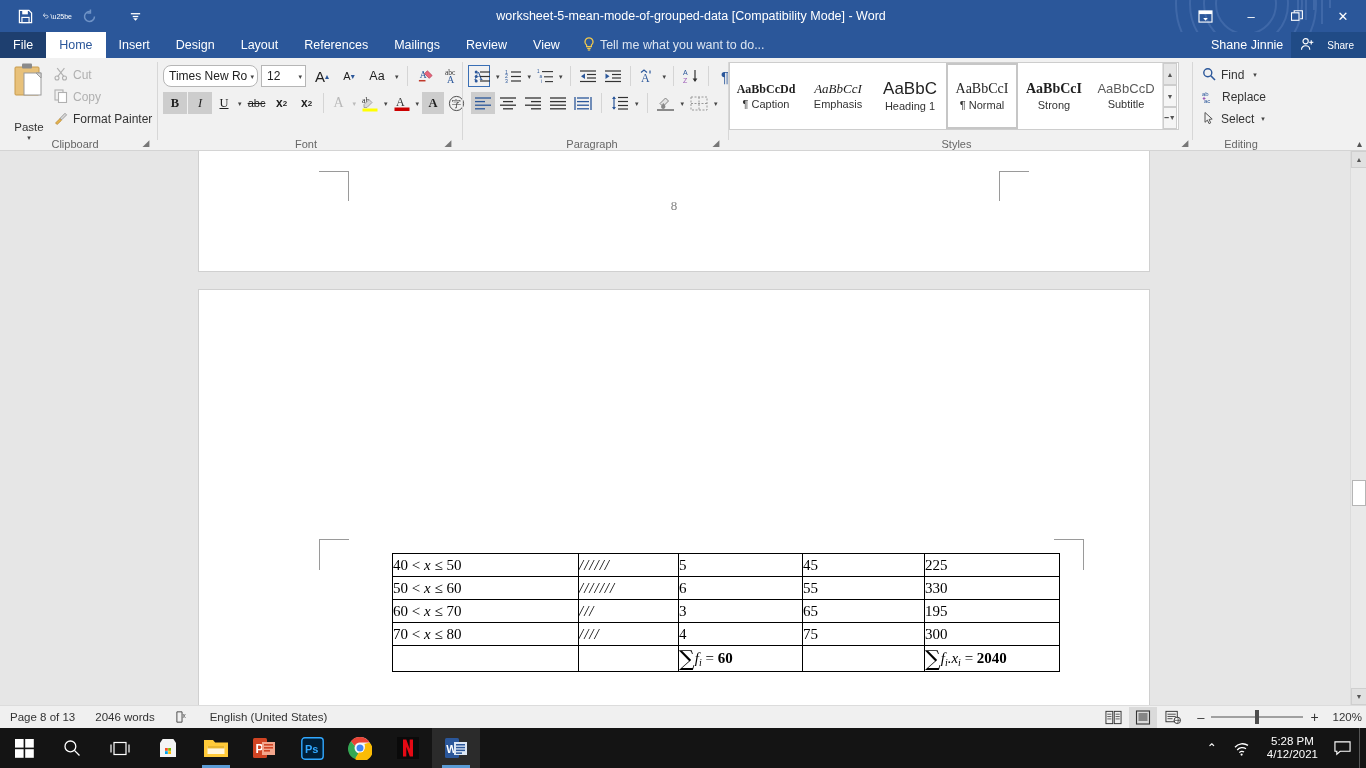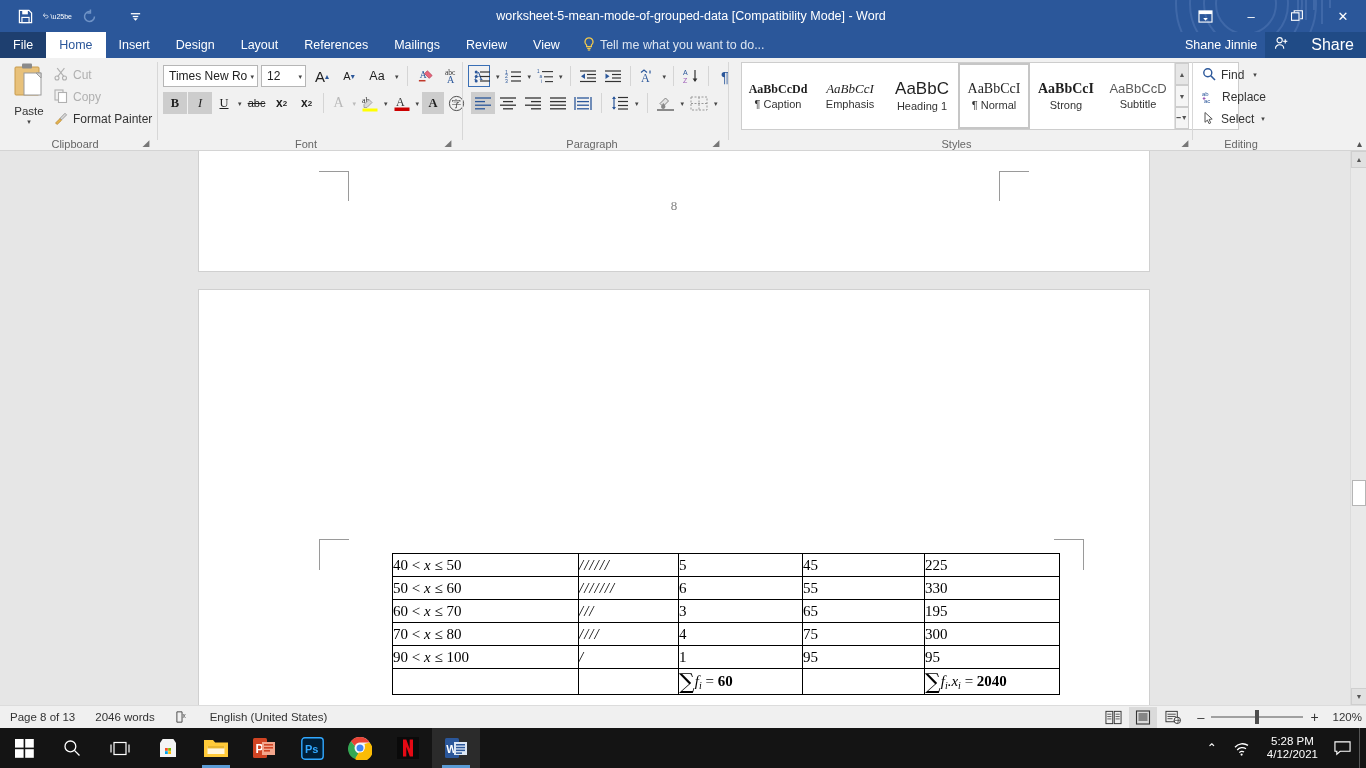--- a/index.html
+++ b/index.html
@@ -54,21 +54,21 @@
   .tab.file { background: #1e3f6f; }
   .tellme {
     display: flex; align-items: center; gap: 5px; color: #dbe4f0;
     font-size: 12.5px; padding: 0 10px; height: 26px;
   }
   .tb-right {
     position: absolute; right: 0; bottom: 0; height: 26px; display: flex; align-items: center;
   }
   .user-name { color: #fff; font-size: 12.5px; padding-right: 8px; white-space: nowrap; }
   .share-btn {
-    display: flex; align-items: center; gap: 22px; color: #fff; font-size: 16px;
+    display: flex; align-items: center; gap: 12px; color: #fff; font-size: 10px;
     background: #204b86; height: 26px; padding: 0 12px 0 9px;
   }
 
   
   .ribbon {
     position: absolute; top: 58px; left: 0; width: 1366px; height: 93px;
     background: #f1f1f1; border-bottom: 1px solid #d4d4d4;
   }
   .grp { position: absolute; top: 0; height: 93px; }
   .grp-label {
@@ -79,21 +79,21 @@
   .dlg-launch {
     position: absolute; bottom: 2px; right: 3px; width: 12px; height: 12px;
     color: #777; font-size: 9px; line-height: 12px; text-align: center;
   }
 
   
   .paste-btn {
     position: absolute; left: 6px; top: 4px; width: 46px; height: 72px;
     display: flex; flex-direction: column; align-items: center; gap: 1px;
   }
-  .paste-label { font-size: 11.5px; color: #333; }
+  .paste-label { font-size: 11.5px; color: #333; margin-top: 16px; }
   .mini-btn {
     display: flex; align-items: center; gap: 5px;
     font-size: 12px; color: #333; height: 22px; padding-left: 2px;
   }
   .mini-btn.dim { color: #b0b0b0; }
 
   
   .fontname, .fontsize {
     border: 1px solid #b6b6b6; background: #fff; height: 22px;
     display: flex; align-items: center; font-size: 12px; color: #222;
@@ -390,21 +390,21 @@
           </span>
           <span>Format Painter</span>
         </div>
       </div>
       <div class="grp-label" style="left:0;width:150px;">Clipboard</div>
       <div class="dlg-launch" style="right:6px;">◢</div>
     </div>
     <div class="grp-sep" style="left:157px;"></div>
 
     <div class="grp" style="left:158px; width:304px;">
-      <div class="fontname" style="position:absolute;left:5px;top:7px;width:95px;">
+      <div class="fontname" style="position:absolute;left:5px;top:7px;width:95px;border-radius:8px;">
         <span>Times New Ro</span>
         <span class="combo-arrow">▾</span>
       </div>
       <div class="fontsize" style="position:absolute;left:103px;top:7px;width:45px;">
         <span>12</span>
         <span class="combo-arrow">▾</span>
       </div>
       <div style="position:absolute;left:152px;top:7px;display:flex;align-items:center;gap:3px;">
         <div class="fbtn" style="width:24px;">
           <span style="font-size:15px;">A</span>
@@ -661,21 +661,21 @@
           </svg>
         </div>
         <span class="drop7">▾</span>
       </div>
       <div class="grp-label" style="left:0;width:258px;">Paragraph</div>
       <div class="dlg-launch" style="right:6px;">◢</div>
     </div>
     <div class="grp-sep" style="left:728px;"></div>
 
     <div class="grp" style="left:729px; width:462px;">
-      <div class="gallery" style="left:12px; width:498px;">
+      <div class="gallery" style="left:0; width:450px;">
         <div class="gitem">
           <span class="gprev" style="font-family:'Liberation Serif',serif;font-weight:bold;font-size:12px;">AaBbCcDd</span>
           <span class="gname">¶ Caption</span>
         </div>
         <div class="gitem">
           <span class="gprev" style="font-family:'Liberation Serif',serif;font-style:italic;font-size:13px;">AaBbCcI</span>
           <span class="gname">Emphasis</span>
         </div>
         <div class="gitem">
           <span class="gprev" style="font-size:17px;">AaBbC</span>
@@ -806,31 +806,20 @@
               <span>70</span>
               &lt; <span class="ital">x</span> ≤
               <span>80</span>
             </td>
             <td class="c1">////</td>
             <td class="c2">4</td>
             <td class="c3">75</td>
             <td class="c4">300</td>
           </tr>
           <tr>
-            <td class="c0">
-              <span>90</span>
-              &lt; <span class="ital">x</span> ≤
-              <span>100</span>
-            </td>
-            <td class="c1">/</td>
-            <td class="c2">1</td>
-            <td class="c3">95</td>
-            <td class="c4">95</td>
-          </tr>
-          <tr>
             <td class="c0 total"></td>
             <td class="c1 total"></td>
             <td class="c2 total">
               <span class="sum">∑</span><span class="ital">f</span><span class="sub ital">i</span> =
               <span class="bold">60</span>
             </td>
             <td class="c3 total"></td>
             <td class="c4 total">
               <span class="sum">∑</span><span class="ital">f</span><span class="sub ital">i</span><span class="ital">.x</span><span class="sub ital">i</span> =
               <span class="bold">2040</span>

